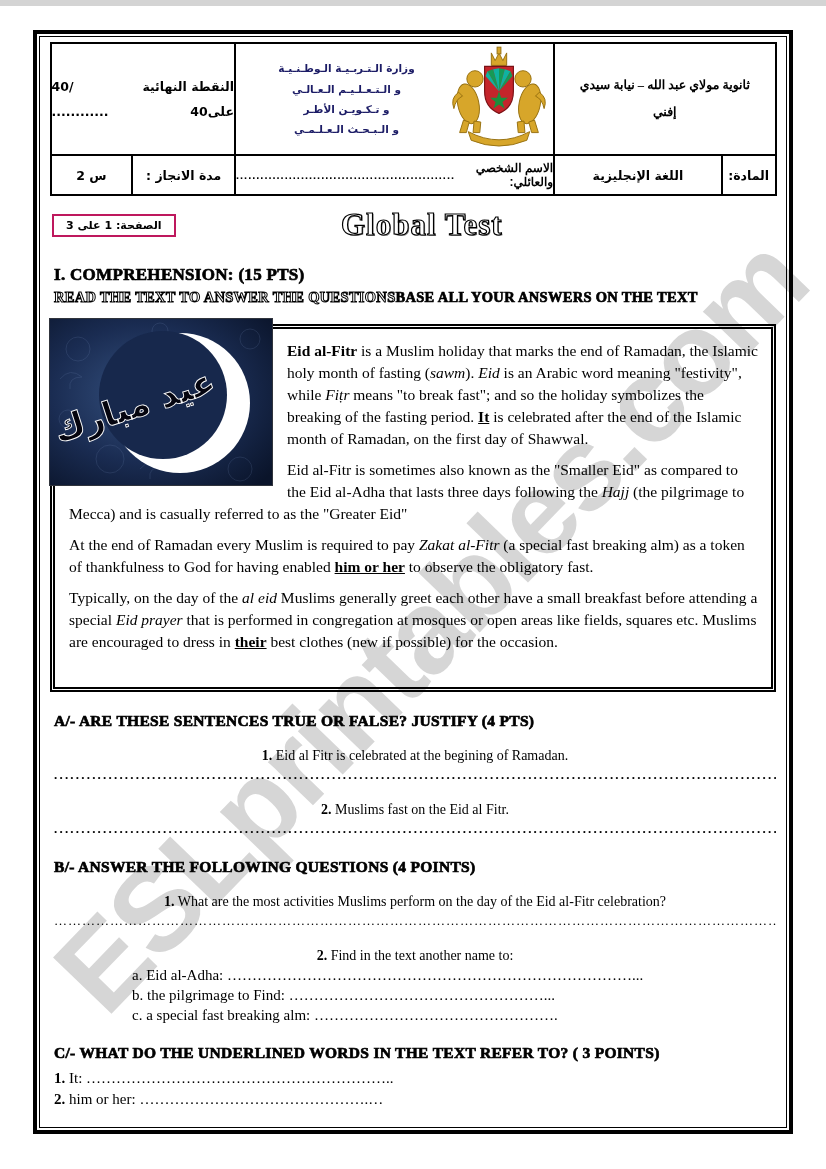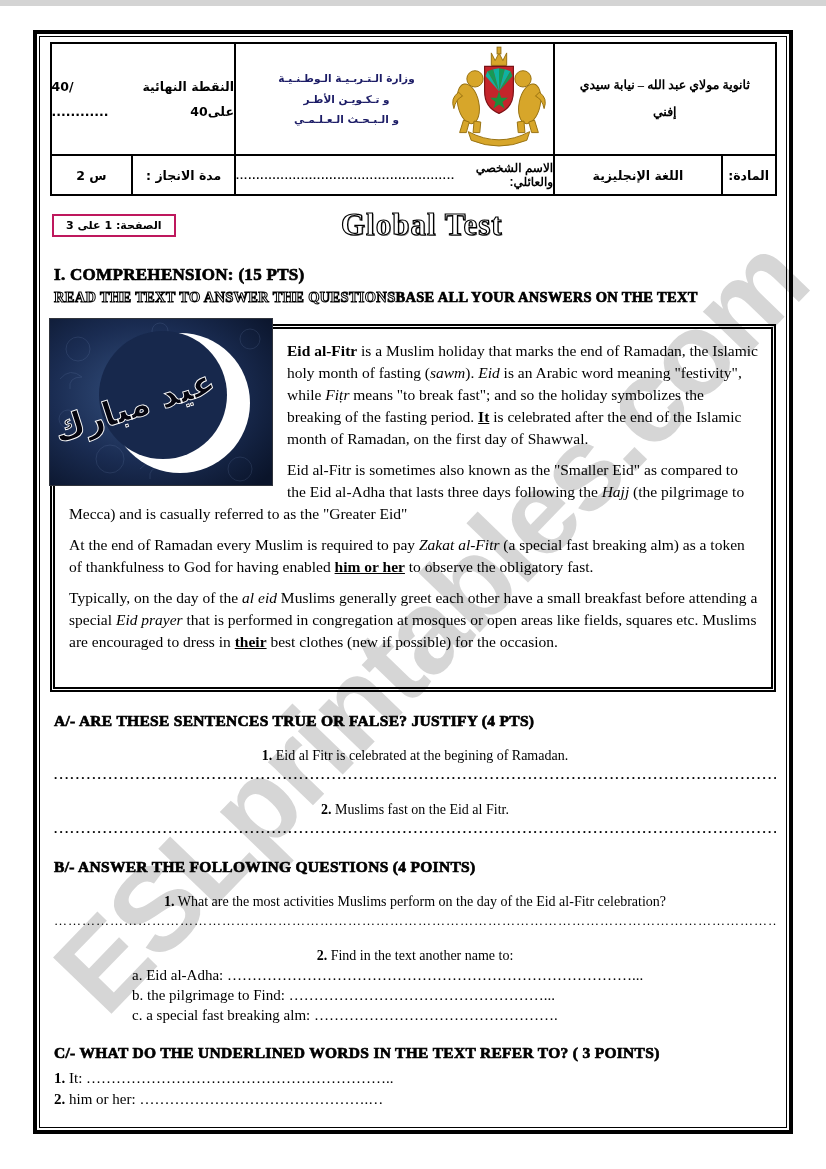--- a/index.html
+++ b/index.html
@@ -94,20 +94,21 @@
 
     <div class="htable">
       <div class="hrow row1">
         <div class="hcell cell-score">
           <div>النقطة النهائية على40</div>
           <div class="score-value">40/ ............</div>
         </div>
         <div class="hcell cell-ministry">
           <div class="ministry-lines">
             <div>وزارة الـتـربـيـة الـوطـنـيـة</div>
+            <div>و الـتـعـلـيـم الـعـالـي</div>
             <div>و تـكـويـن الأطـر</div>
             <div>و الـبـحـث الـعـلـمـي</div>
           </div>
 
           <svg width="96" height="106" viewBox="0 0 100 110">
             <g fill="#d7a62a" stroke="#96700f" stroke-width="1">
               <path d="M42 7 l4 8 l4 -8 l4 8 l4 -8 v13 h-16 z"></path>
               <rect x="48" y="1" width="4" height="7"></rect>
             </g>
             <g fill="#d7a62a" stroke="#96700f" stroke-width="1">

